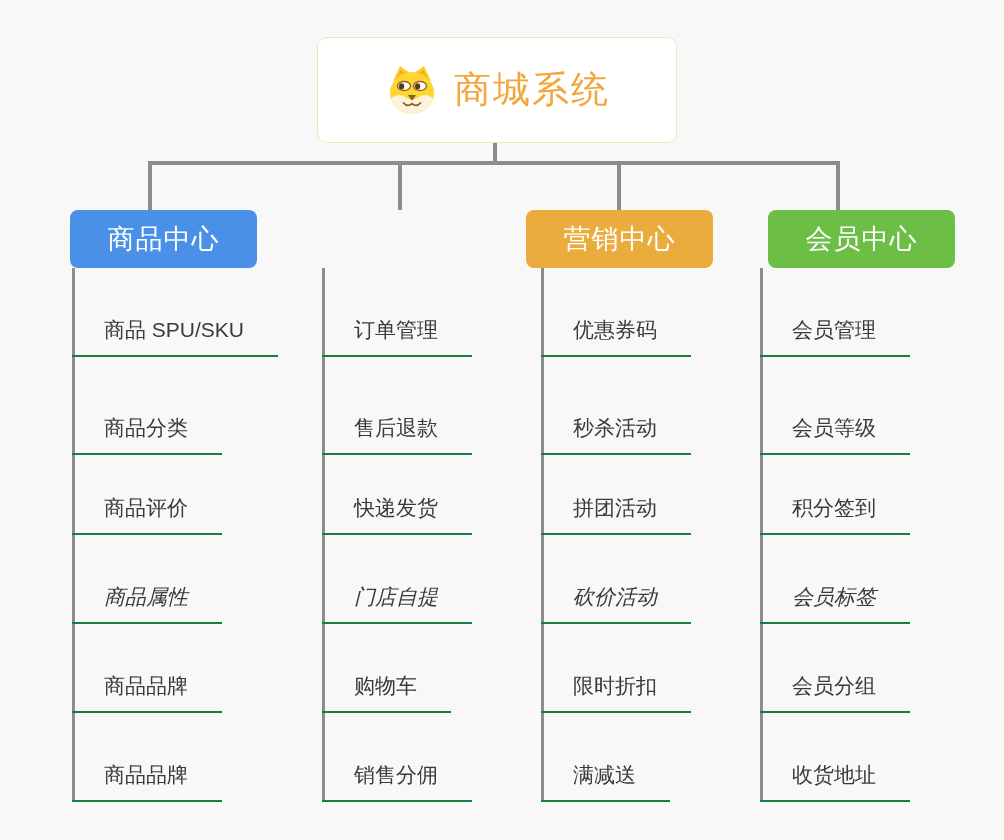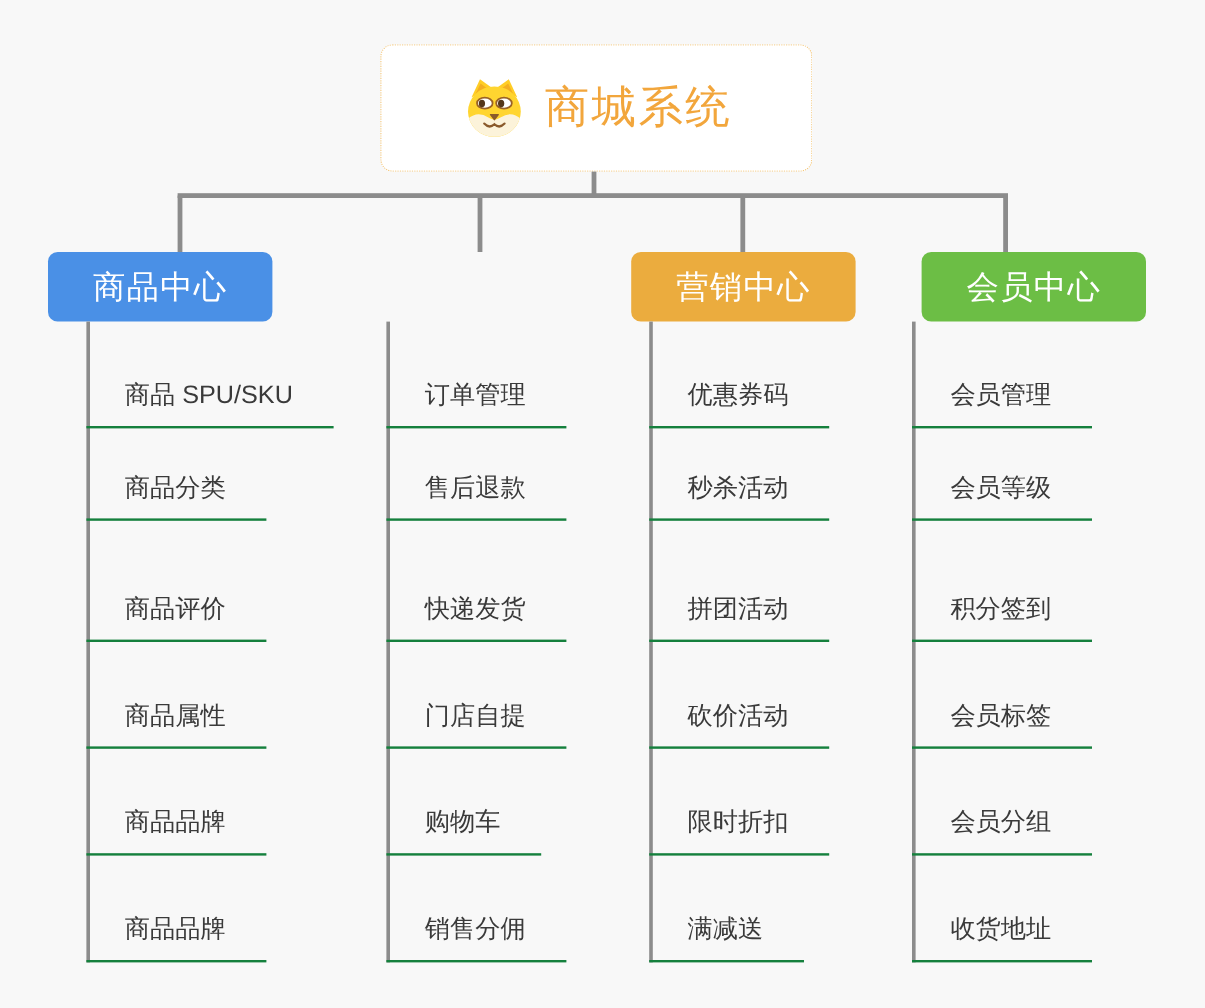--- a/index.html
+++ b/index.html
@@ -40,43 +40,43 @@
   .drop-2{left:617px;}
   .drop-3{left:836px;}
   
   .branch-header{
     position:absolute;top:210px;width:187px;height:58px;
     border-radius:8px;
     display:flex;align-items:center;justify-content:center;
     color:#ffffff;font-size:27px;font-weight:500;letter-spacing:1px;
     white-space:nowrap;
   }
-  .bh-0{left:40px;}
+  .bh-0{left:70px;}
   .bh-1{left:307px;}
   .bh-2{left:526px;}
   .bh-3{left:768px;}
   
   .branch-column{position:absolute;top:268px;width:0;height:536px;}
   .col-0{left:72px;}
   .col-1{left:322px;}
   .col-2{left:541px;}
   .col-3{left:760px;}
   .rail{position:absolute;left:0;top:0;width:3px;height:534px;background:#8c8c8c;}
   .child-node{
     position:absolute;left:0;
     white-space:nowrap;
     padding:6px 34px 10px 32px;
     border-bottom:2px solid #15803d;
     font-size:21px;line-height:30px;
     color:#3a3a3a;
   }
   .row-0{top:41px;}
-  .row-1{top:118px;text-align:right;}
+  .row-1{top:139px;text-align:right;}
   .row-2{top:219px;}
-  .row-3{top:308px;}
+  .row-3{top:308px;font-style:italic;}
   .row-4{top:397px;}
   .row-5{top:486px;}
 </style>
 </head>
 <body>
 
 <div id="stage">
 
   <div class="root-node">
     <svg class="root-icon" viewBox="0 0 56 52" aria-hidden="true">

